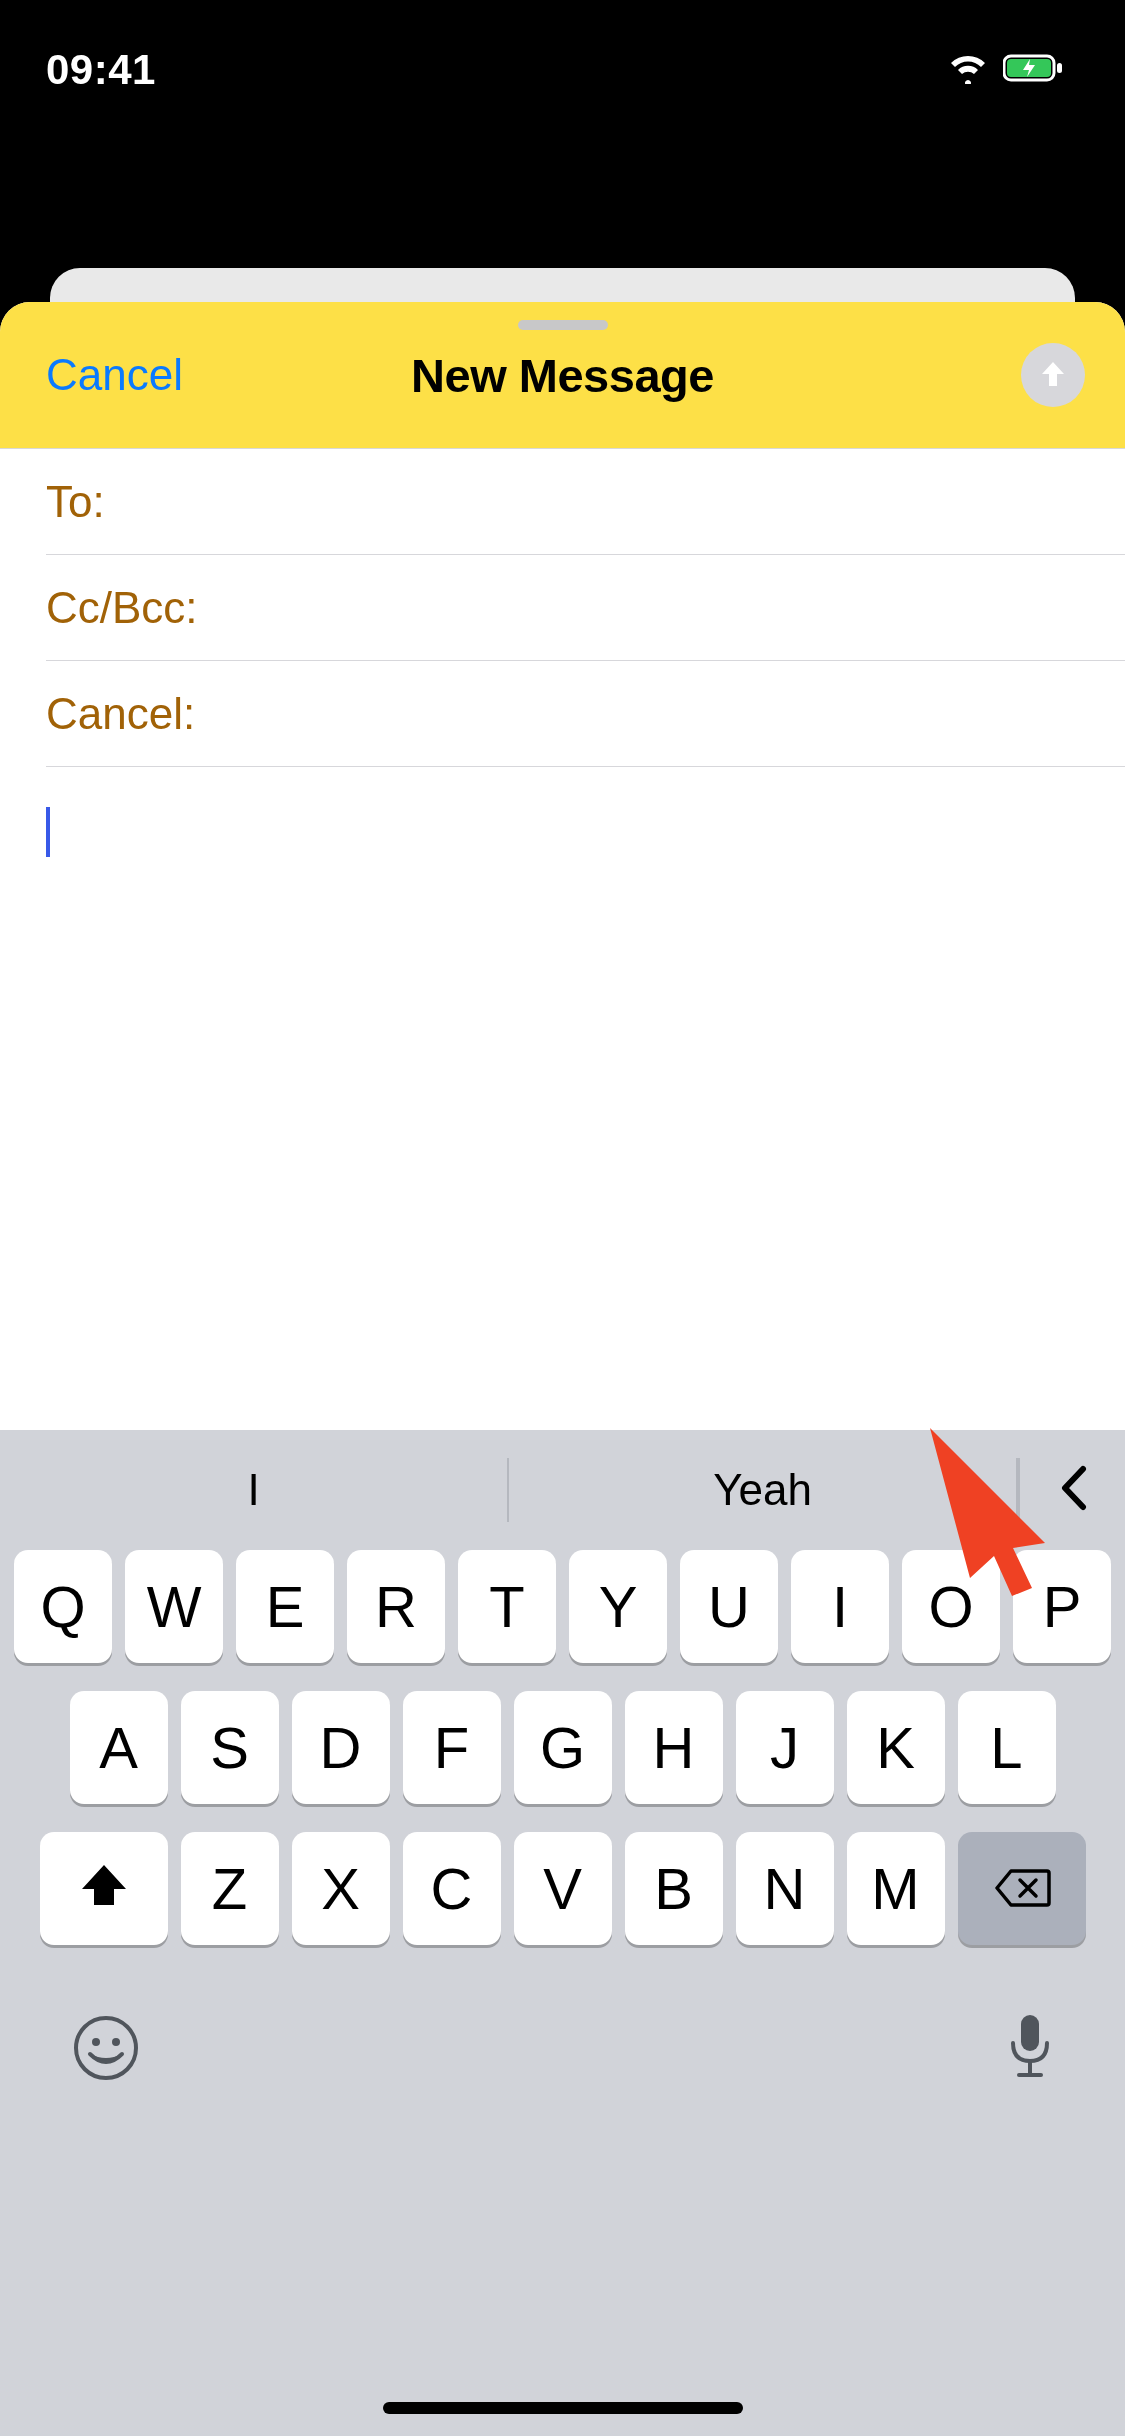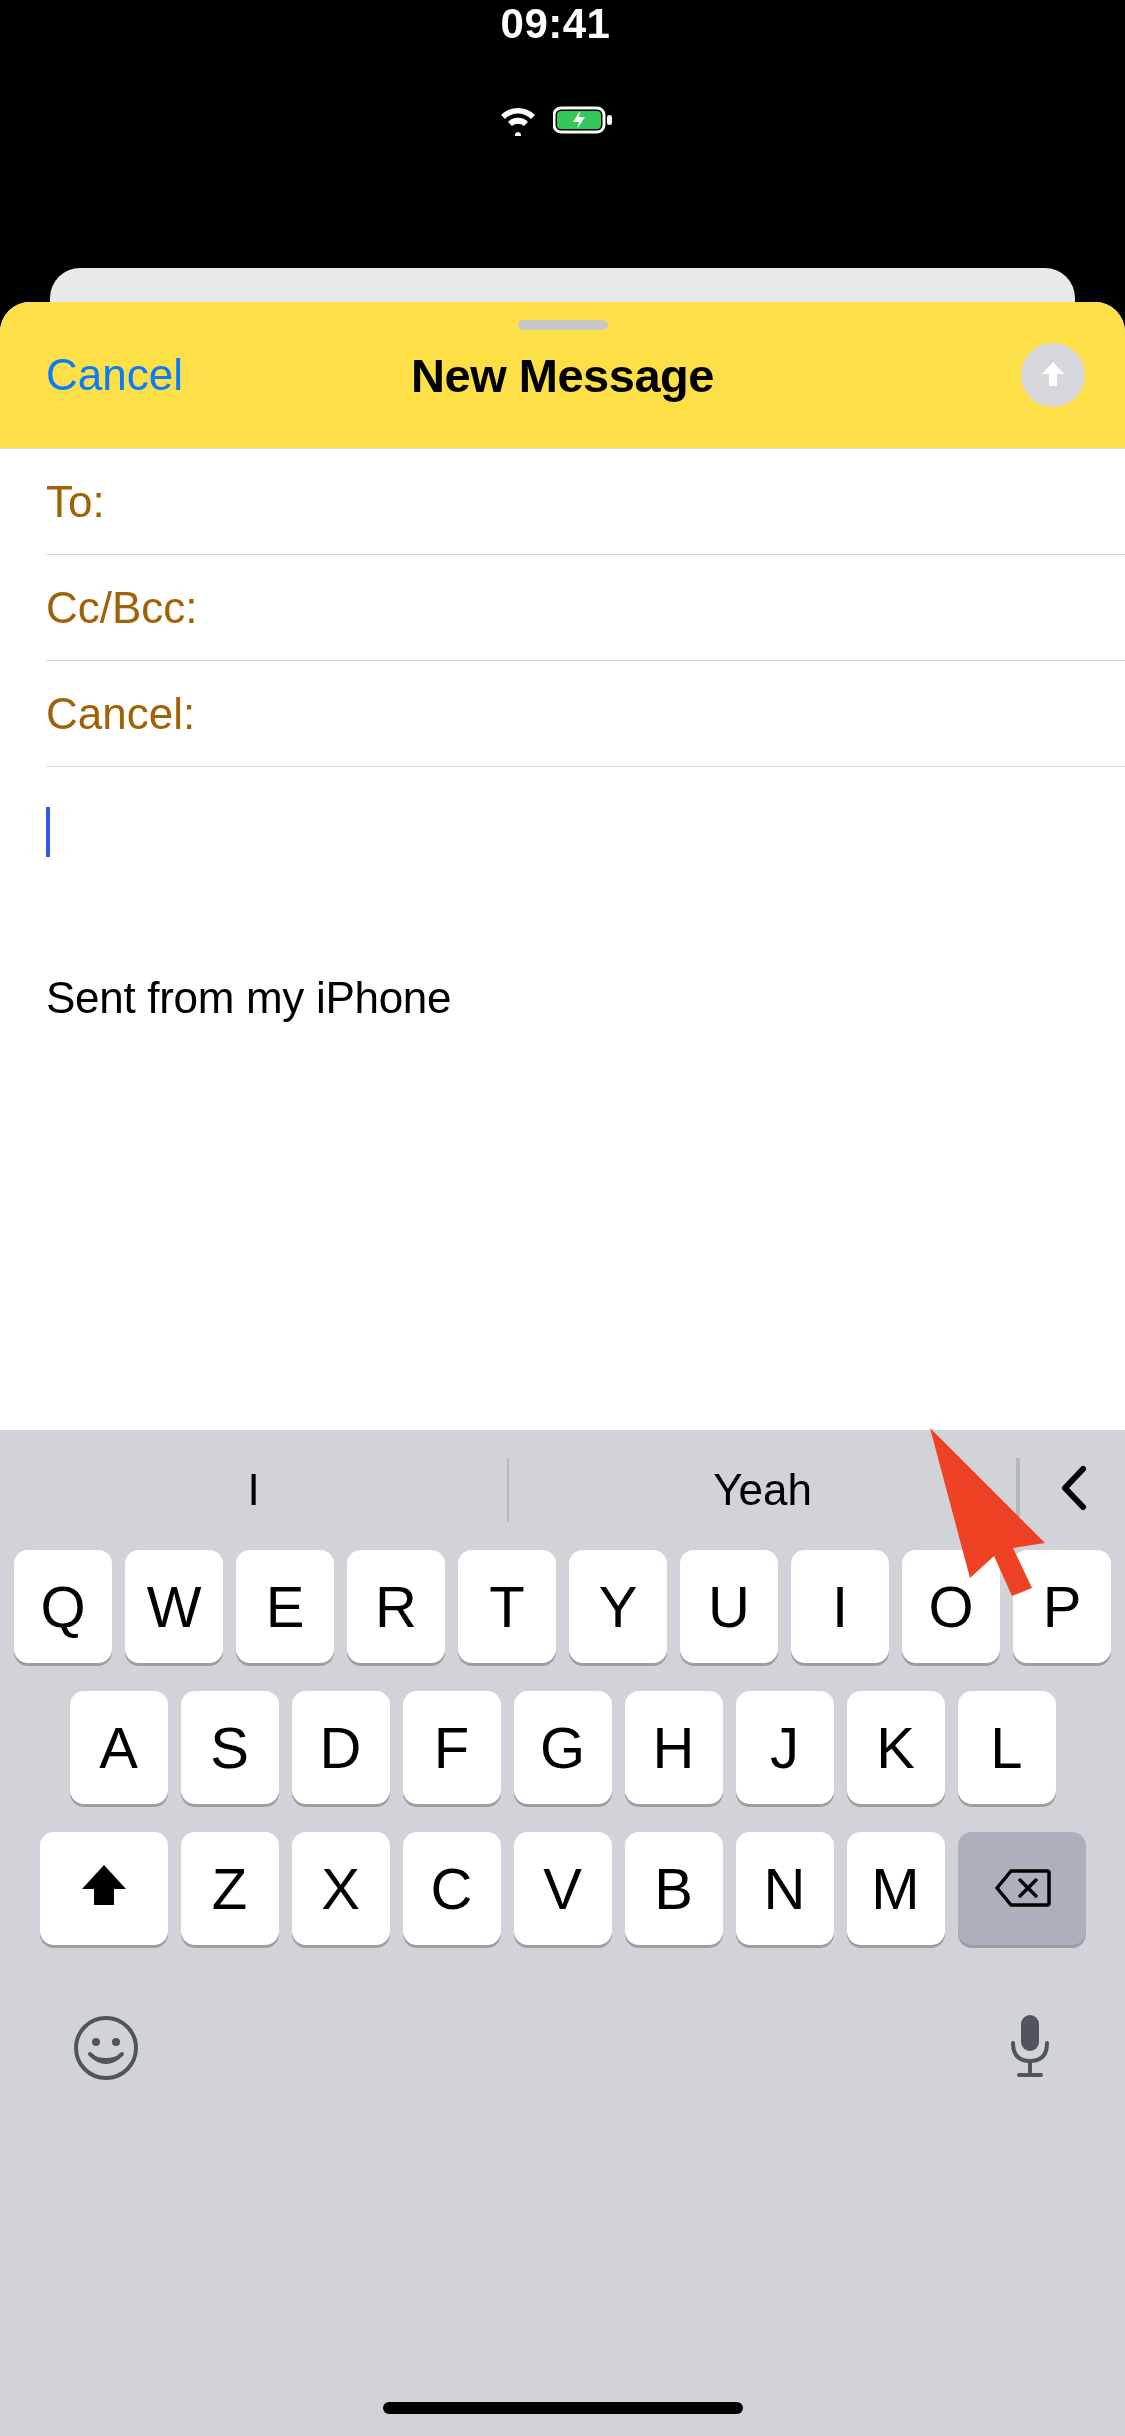--- a/index.html
+++ b/index.html
@@ -18,21 +18,20 @@
     }
 
     
     .status-bar {
       height: 140px;
       display: flex;
       align-items: center;
       justify-content: space-between;
       padding: 0 60px 0 46px;
       color: #fff;
-      flex-direction: column;
     }
     .status-time {
       font-size: 42px;
       font-weight: 600;
       letter-spacing: 0.5px;
     }
     .status-icons {
       display: flex;
       align-items: center;
       gap: 14px;
@@ -296,21 +295,20 @@
     <div class="field-row">
       <span class="field-label">Cc/Bcc:</span>
     </div>
     <div class="field-row">
       <span class="field-label">Cancel:</span>
     </div>
   </div>
 
   <div class="body-area">
     <span class="cursor"></span>
-    <div class="signature">Sent from my iPhone</div>
   </div>
 </div>
 
 <div class="arrow-annotation">
   <svg width="160" height="180" viewBox="0 0 160 180">
     <path d="M30 10 L145 125 L113 130 L132 170 L112 178 L94 138 L70 160 Z" fill="#ef4123"></path>
   </svg>
 </div>
 
 <div class="keyboard">

